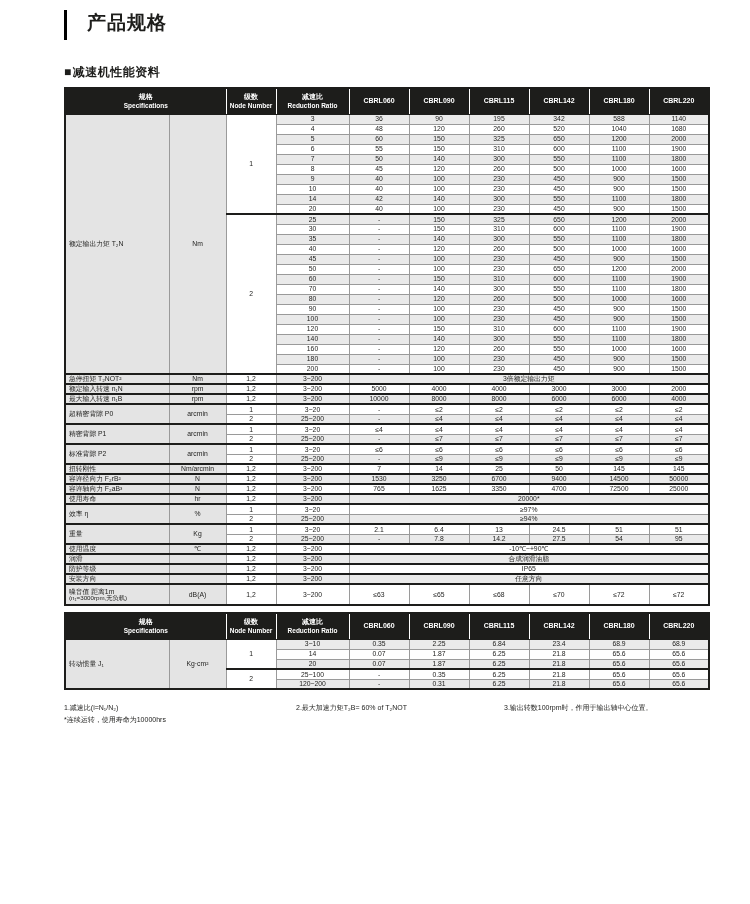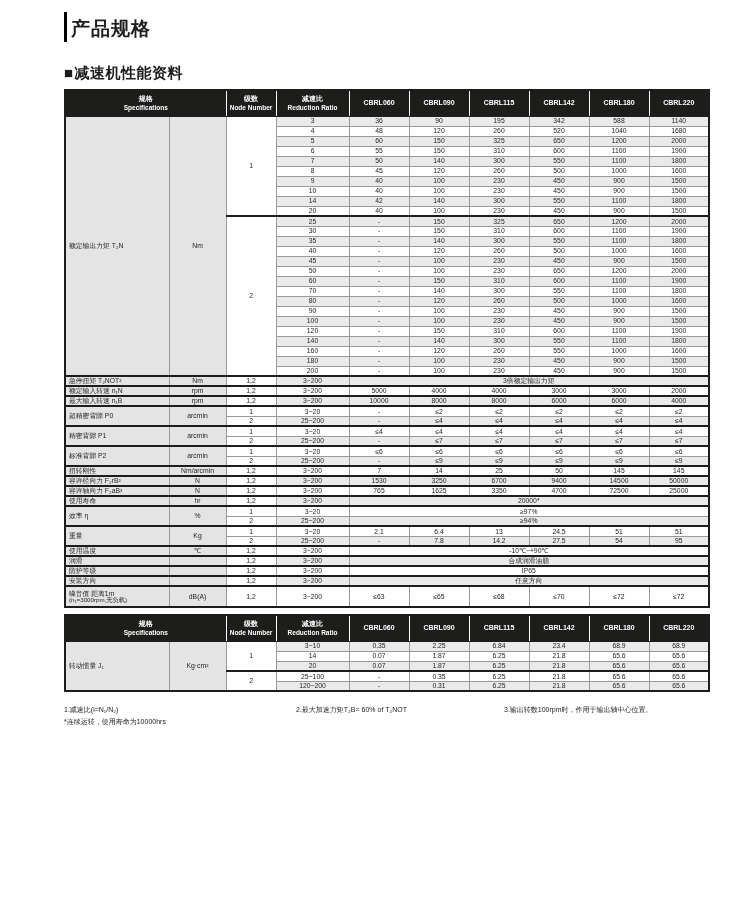--- a/index.html
+++ b/index.html
@@ -5,26 +5,26 @@
   * { box-sizing: border-box; }
   html,body { margin:0; padding:0; background:#ffffff; }
   body {
     width:750px; min-height:904px;
     font-family:"Liberation Sans", sans-serif;
     color:#1d1d1b;
   }
   .content { margin-left:64px; width:648px; padding-top:10px; }
 
   
-  .title-row { display:flex; align-items:flex-end; gap:4px; height:32px; }
+  .title-row { display:flex; align-items:flex-start; gap:20px; height:32px; }
   .title-bar { width:3px; height:30px; background:#000; }
   h1.page-title { margin:0; font-size:19px; font-weight:bold; letter-spacing:1px; }
 
   
-  .section-heading { margin-top:22px; font-size:15px; font-weight:bold; letter-spacing:0.5px; }
+  .section-heading { margin-top:22px; font-size:12px; font-weight:bold; letter-spacing:0.5px; }
   .section-heading .marker { margin-right:1px; }
 
   
   table { border-collapse:collapse; width:646px; table-layout:fixed; margin-top:6px;
           border:2px solid #1d1d1b; }
   thead th {
     background:#1d1d1b; color:#fff; font-size:7px; font-weight:bold;
     border:1px solid #fff; border-bottom:1px solid #1d1d1b;
     height:26px; padding:0; line-height:1.25; text-align:center; overflow:hidden;
   }

